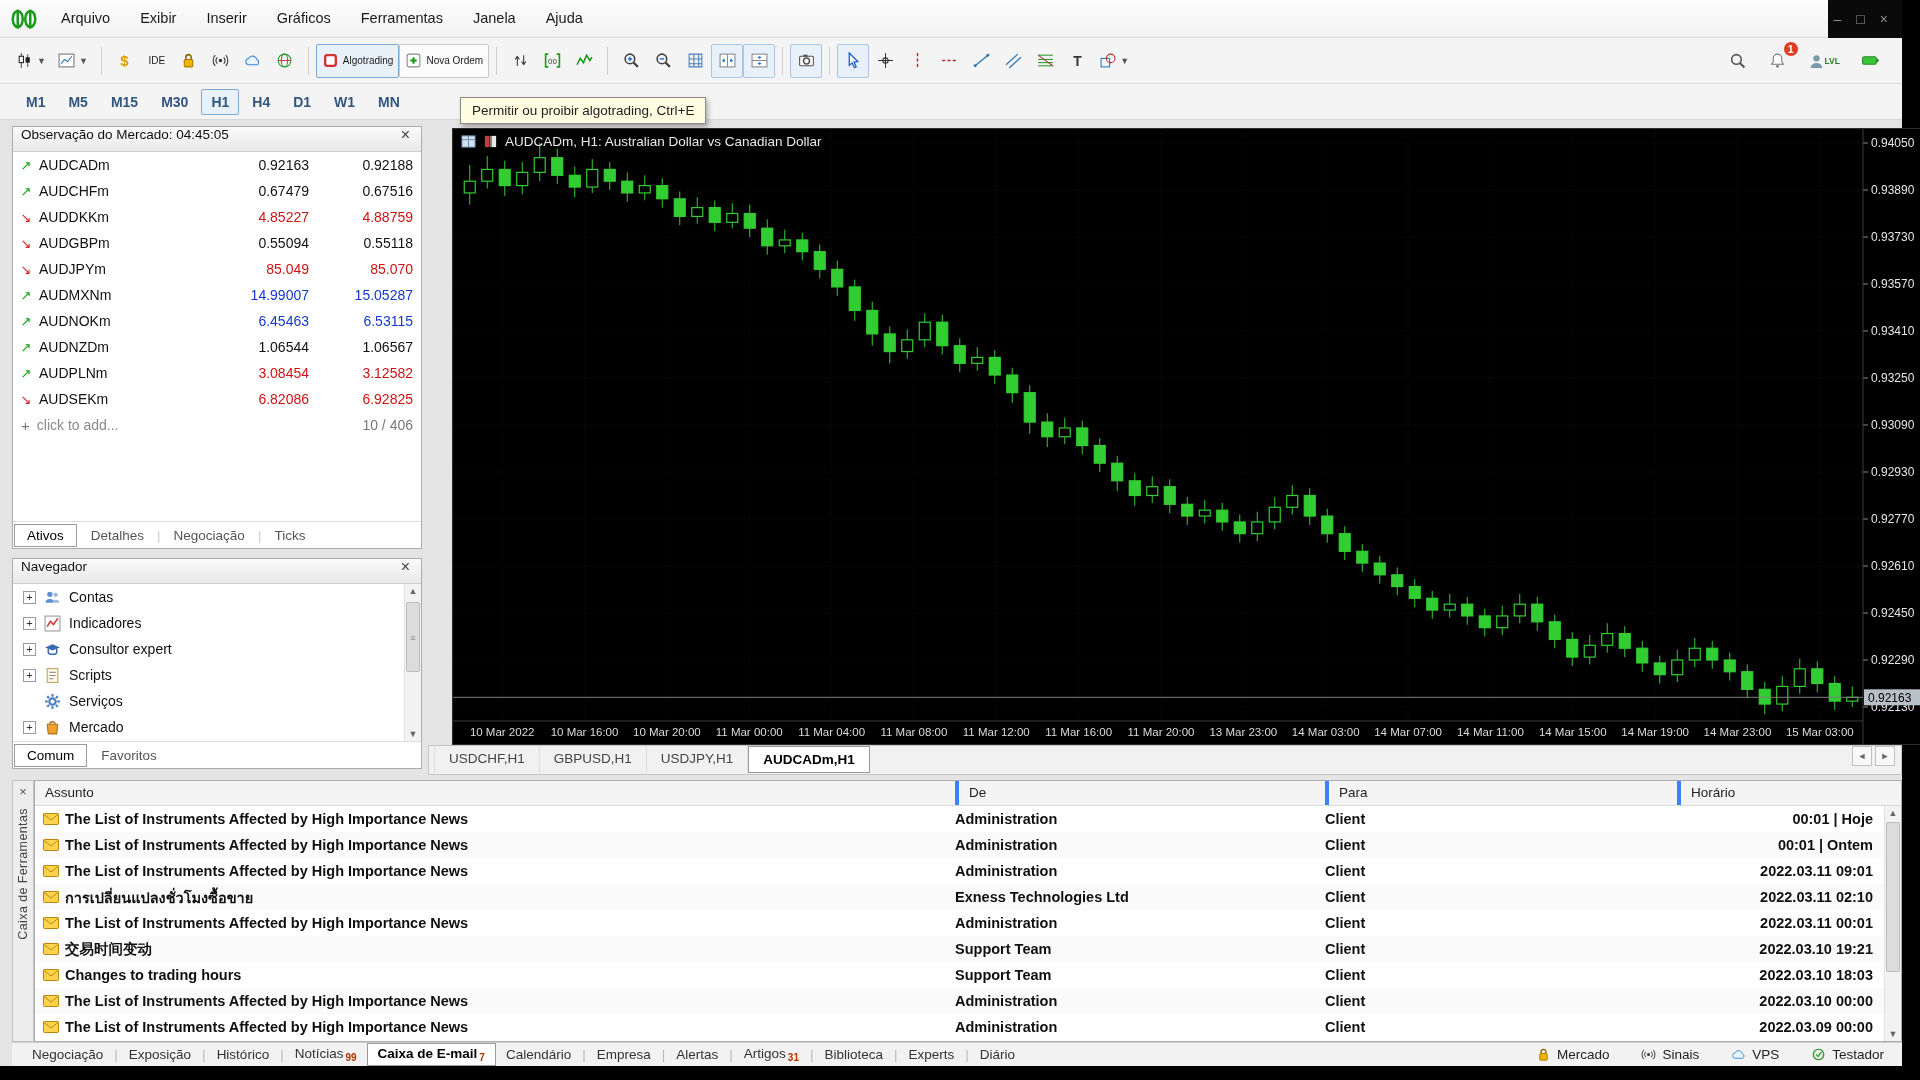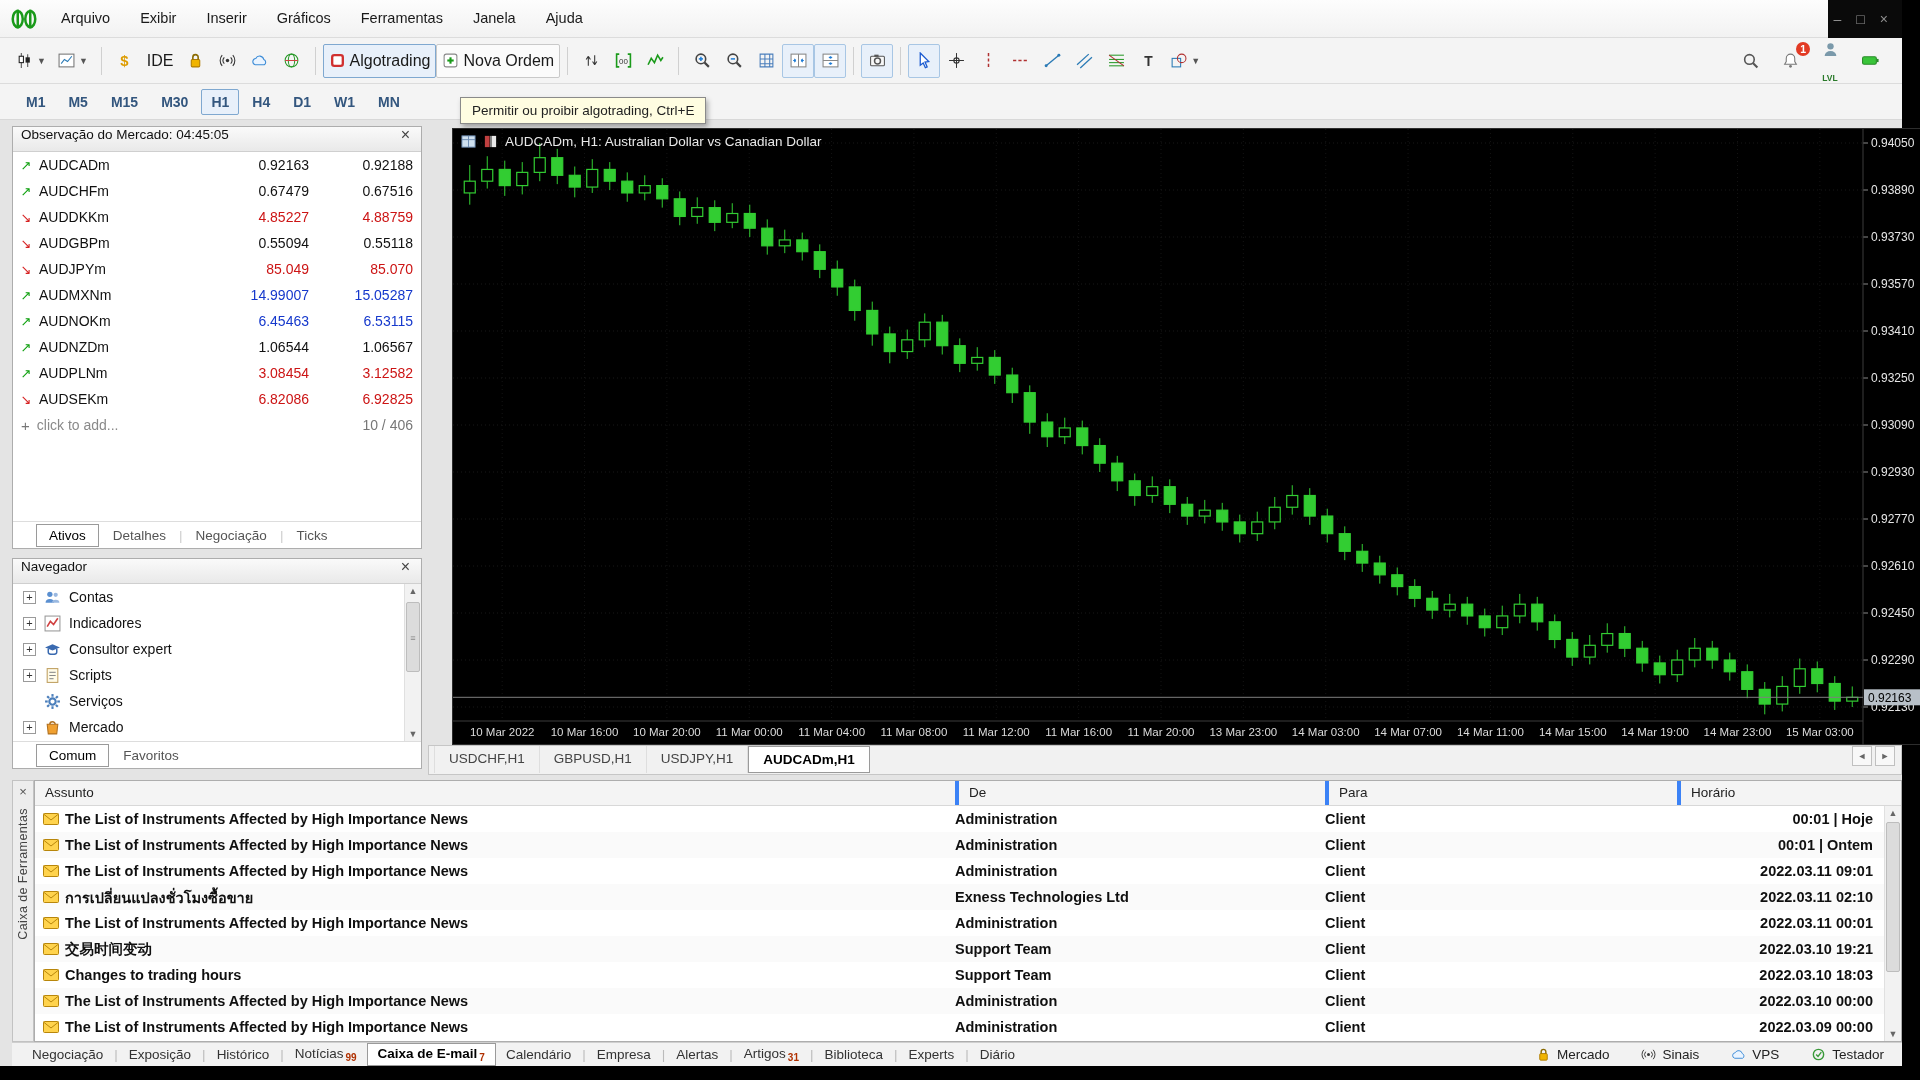--- a/index.html
+++ b/index.html
@@ -14,23 +14,23 @@
 .win-controls{position:absolute;right:0;top:0;width:74px;height:38px;background:#0a0a0a;display:flex;align-items:center;justify-content:flex-end;gap:15px;padding-right:14px}
 .wc{color:#8f8f8f;font-size:14px;line-height:1}
 
 .toolbar{height:46px;background:#f4f4f4;border-bottom:1px solid #dcdcdc;display:flex;align-items:center;padding:0 16px 0 10px}
 #tb-left{display:flex;align-items:center}
 #tb-right{display:flex;align-items:center;margin-left:auto;gap:8px}
 .tbtn{position:relative;height:34px;min-width:32px;display:flex;align-items:center;justify-content:center;gap:4px;padding:0 5px;border:1px solid transparent;border-radius:2px;cursor:default}
 .tbtn.pressed{background:#e8f0fa;border-color:#a8c6e4}
 .tbtn.active{background:#e8f0fa;border-color:#7fa8d0}
 .tbtn.outlined{border-color:#c9c9c9;background:#fbfbfb}
-.tbtn.col{flex-direction:column;gap:16px;padding-top:2px}
+.tbtn.col{flex-direction:row;gap:0;padding-top:2px}
 .ticon svg{width:17px;height:17px;display:block}
-.tlabel{font-size:16px;color:#1a1a1a;white-space:nowrap}
+.tlabel{font-size:10px;color:#1a1a1a;white-space:nowrap}
 .caret{font-size:9px;color:#555}
 .subl{font-size:8.5px;line-height:9px;color:#2a7a2a;font-weight:bold}
 .badge{position:absolute;top:-3px;right:-5px;background:#e23a24;color:#fff;font-size:10.5px;line-height:14px;padding:0 4px;border-radius:8px;font-weight:bold}
 .tsep{width:1px;height:28px;background:#d0d0d0;margin:0 7px}
 
 .tfbar{height:36px;background:#f4f4f4;border-bottom:1px solid #d8d8d8;display:flex;align-items:center;gap:3px;padding-left:16px}
 .tf{font-size:14px;font-weight:bold;color:#33567e;padding:4px 9px;border:1px solid transparent;border-radius:2px}
 .tf.active{border-color:#7fa8d0;background:#e8f0fa}
 
 .tooltip{position:absolute;left:460px;top:97px;z-index:40;background:#fffde1;border:1px solid #8a8a8a;box-shadow:2px 3px 5px rgba(0,0,0,.3);padding:5px 11px;font-size:13.5px;color:#222;white-space:nowrap}
@@ -45,21 +45,21 @@
 .sort{font-size:8px;color:#444;margin-left:5px}
 .mw-row{display:grid;grid-template-columns:26px 1fr 92px 104px;height:26px;align-items:center;font-size:14px}
 .mw-arrow{text-align:center;font-size:13px}
 .up{color:#0fa00f}.down{color:#d62222}
 .mw-sym{color:#111}
 .mw-bid,.mw-ask{text-align:right;padding-right:8px}
 .c-black{color:#111}.c-red{color:#cc1414}.c-blue{color:#1538cc}
 .mw-add{display:flex;align-items:center;height:26px;font-size:14px;color:#8a8a8a;padding:0 8px;gap:7px}
 .mw-add .counter{margin-left:auto;color:#777}
 .plus{color:#777;font-size:15px}
-.panel-tabs{position:absolute;left:0;right:0;bottom:0;height:27px;background:#fff;border-top:1px solid #ddd;display:flex;align-items:center;padding-left:22px;font-size:13.5px;color:#555}
+.panel-tabs{position:absolute;left:0;right:0;bottom:0;height:27px;background:#fff;border-top:1px solid #ddd;display:flex;align-items:center;padding-left:0;font-size:13.5px;color:#555}
 .ptab{padding:3px 12px;margin:0 1px}
 .ptab.active{border:1px solid #9a9a9a;background:#fff;color:#000}
 .psep{color:#ccc}
 
 .nav{left:12px;top:558px;width:410px;height:211px}
 .nav-item{display:flex;align-items:center;height:26px;padding-left:10px;gap:8px;font-size:14px;color:#111}
 .expander{width:13px;height:13px;border:1px solid #9a9a9a;background:#fff;font-size:11px;line-height:11px;text-align:center;color:#333;flex:none}
 .expander.none{border-color:transparent;background:transparent;color:transparent}
 .nav-icon svg{width:17px;height:17px;display:block}
 .vscroll{position:absolute;right:0;top:25px;bottom:27px;width:17px;background:#f2f2f2;border-left:1px solid #e0e0e0;font-size:9px;color:#666}

